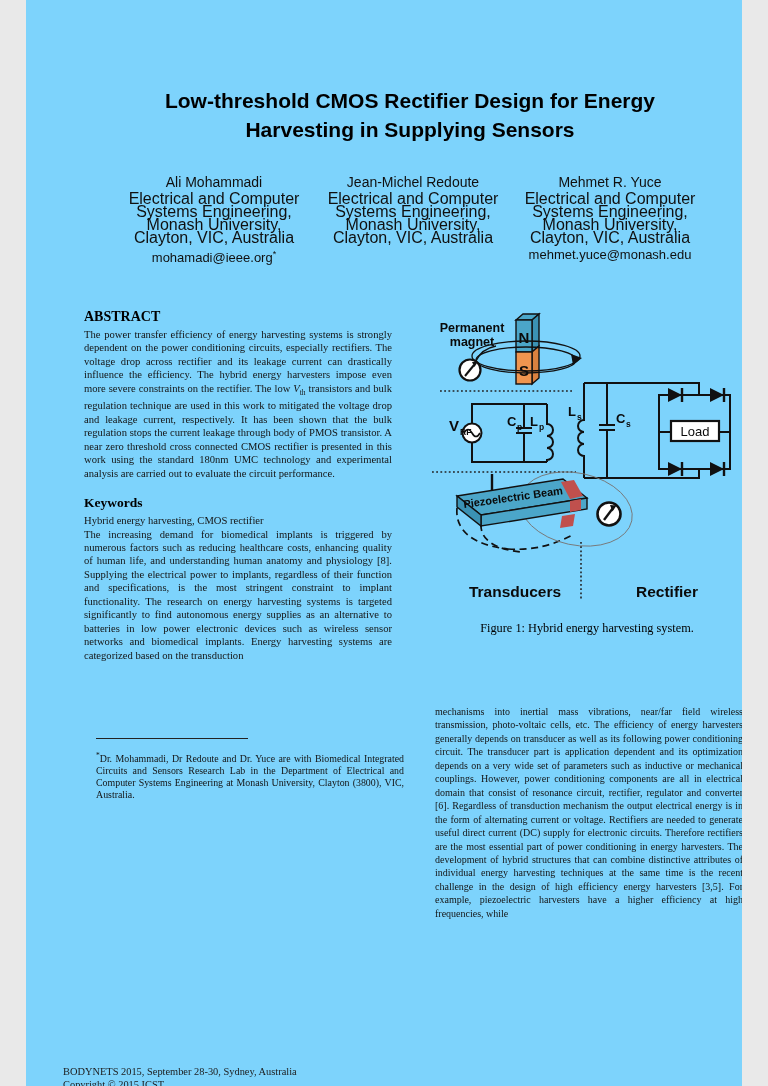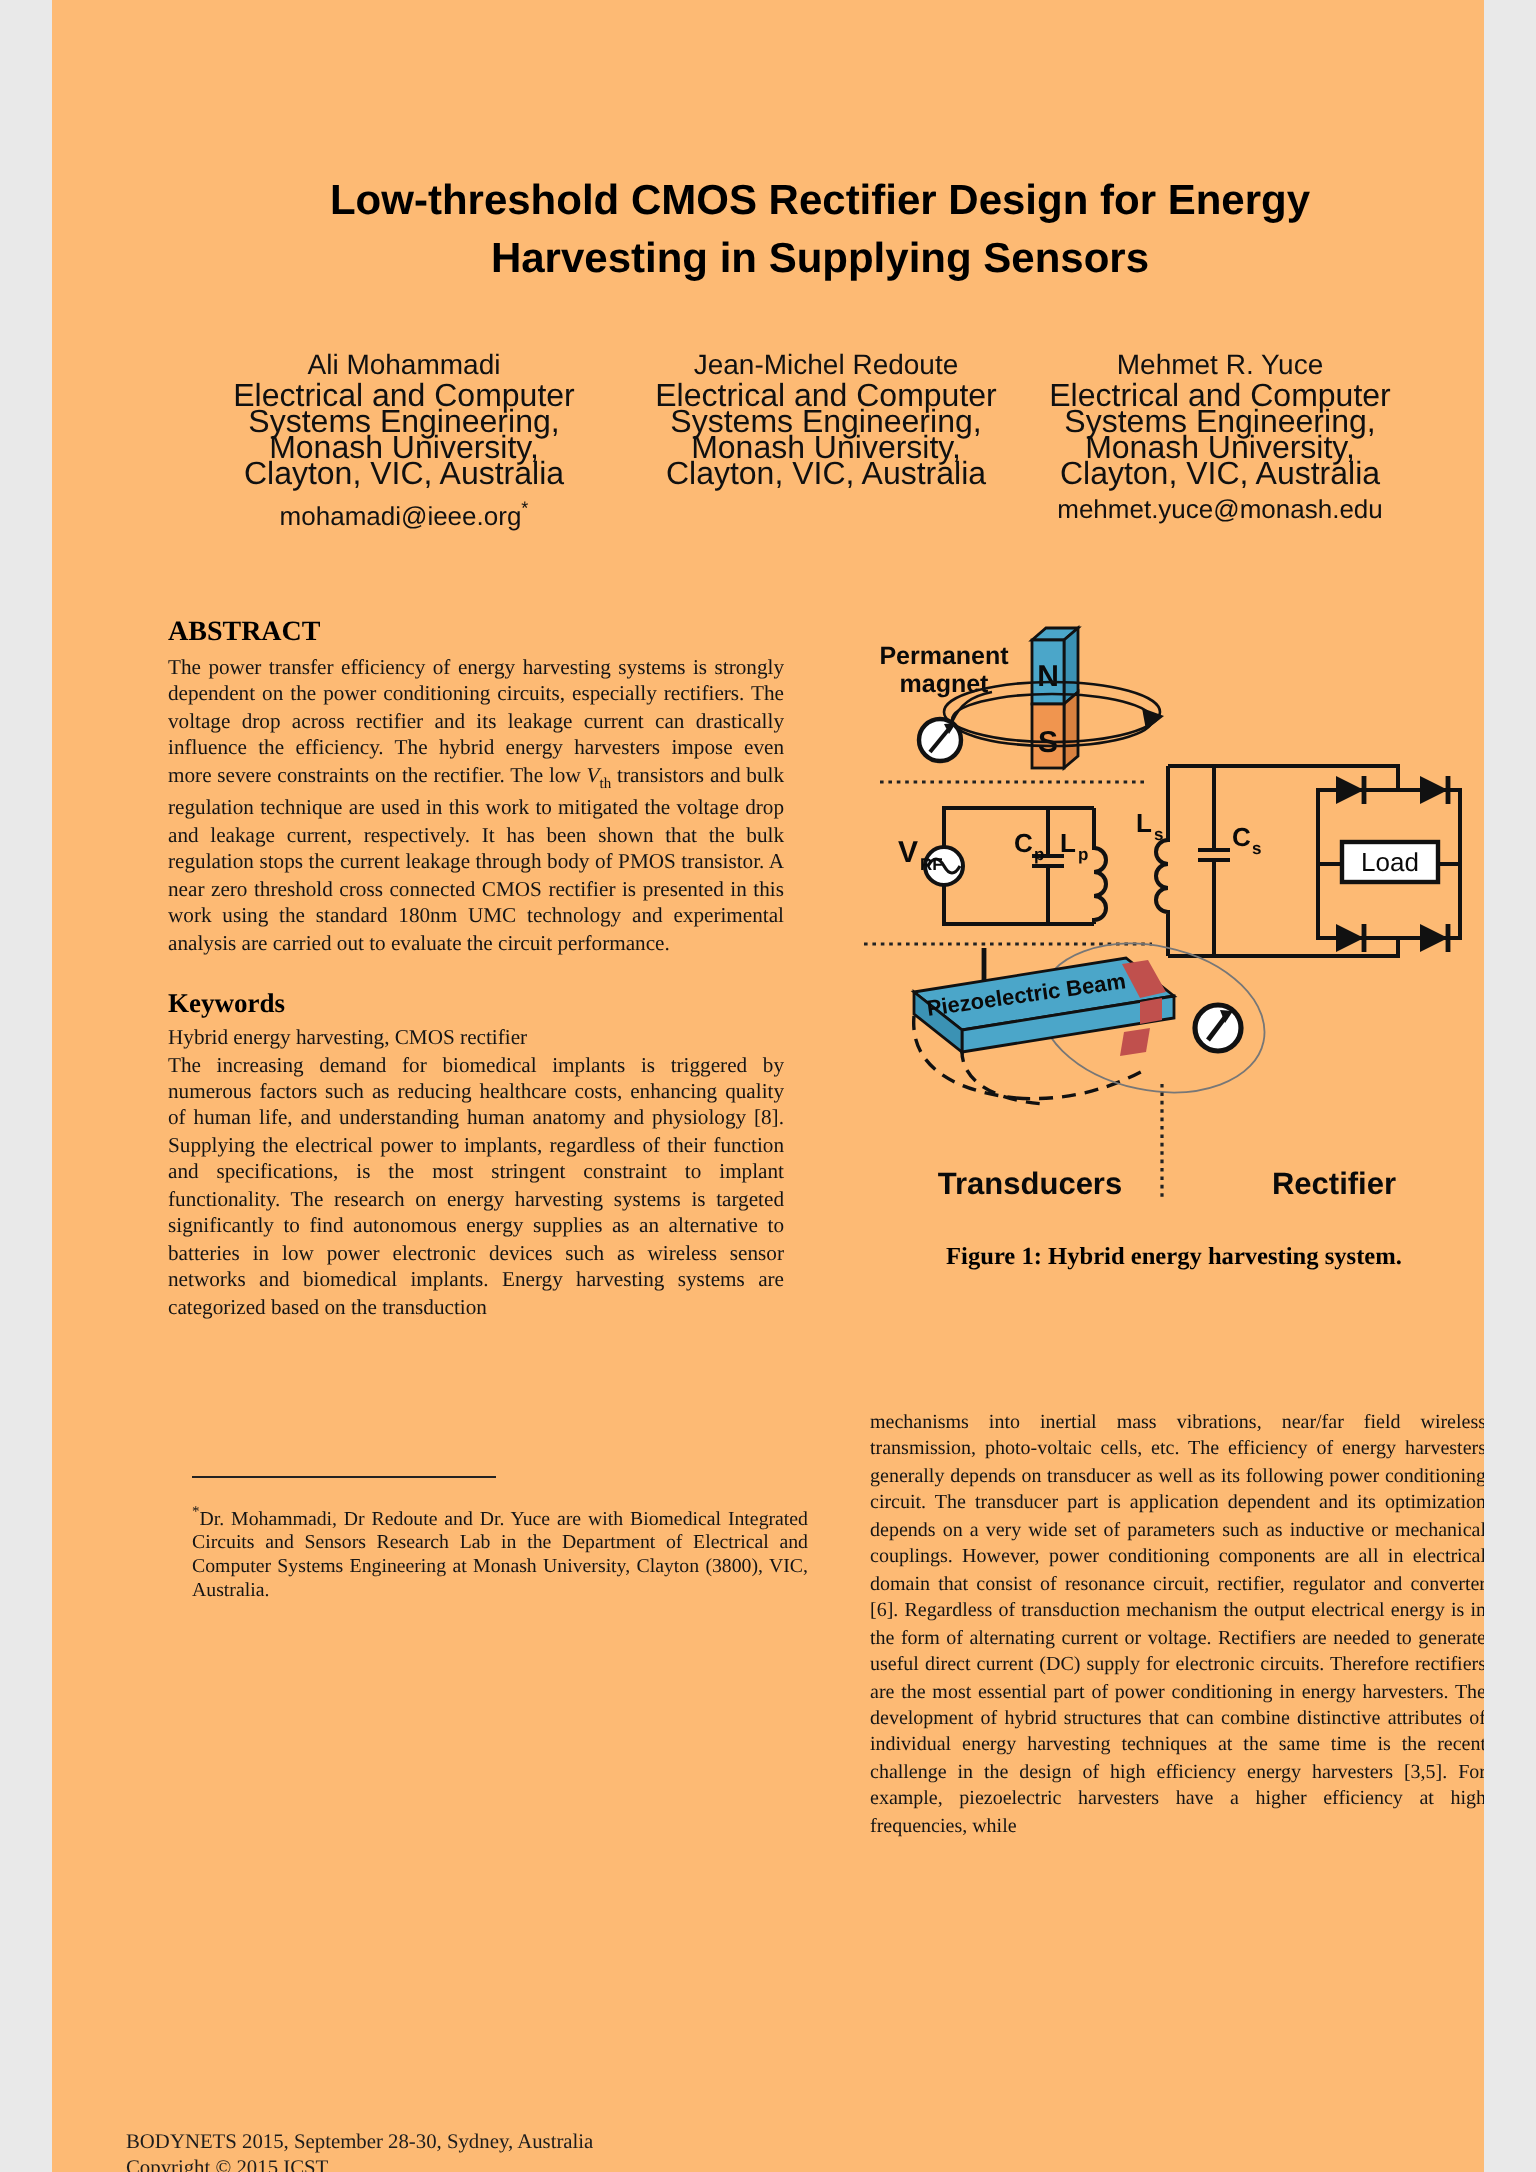--- a/index.html
+++ b/index.html
@@ -1,33 +1,33 @@
 <!DOCTYPE html>
 <html lang="en"><head>
 <meta charset="utf-8">
 <style>
   html,body { margin:0; padding:0; background:#e9e9e9; }
   .page {
     position:relative; width:716px; height:1086px; margin:0 auto;
-    background:#fdba74; color:#141414; overflow:hidden;
+    background:#7dd3fc; color:#141414; overflow:hidden;
     font-family:"Liberation Serif","DejaVu Serif",serif;
   }
   .sans { font-family:"Liberation Sans","DejaVu Sans",sans-serif; }
 
   .title {
     position:absolute; top:86px; left:0; width:768px; text-align:center;
     font-family:"Liberation Sans","DejaVu Sans",sans-serif;
     font-weight:bold; font-size:21px; line-height:29px; color:#000;
   }
 
   .author-col {
     position:absolute; top:174px; width:200px; text-align:center;
     font-family:"Liberation Sans","DejaVu Sans",sans-serif; color:#101010;
   }
-  .author-col.c1 { left:76px; }
+  .author-col.c1 { left:88px; }
   .author-col.c2 { left:287px; }
   .author-col.c3 { left:484px; }
   .author-name { font-size:14px; line-height:17px; margin-bottom:2px; }
   .affil-line { font-size:16px; line-height:12.9px; }
   .email { font-size:13px; line-height:15.5px; margin-top:2px; white-space:nowrap; }
   .email sup { font-size:9px; }
 
   .col-left {
     position:absolute; left:58px; top:308px; width:308px;
     font-size:10.6px; line-height:13.45px; text-align:justify;
@@ -43,21 +43,21 @@
   .footnote-rule { position:absolute; left:70px; top:738px; width:152px; border-top:1.2px solid #222; height:0; }
   .footnote {
     position:absolute; left:70px; top:750px; width:308px;
     font-size:9.9px; line-height:11.9px; text-align:justify;
   }
   .footnote sup { font-size:7.5px; }
 
   .fig-svg { position:absolute; left:398px; top:312px; }
   .fig-caption {
     position:absolute; left:405px; top:621px; width:312px; text-align:center;
-    font-weight:bold; font-size:12.3px; color:#000;
+    font-weight:normal; font-size:12.3px; color:#000;
   }
   .col-right {
     position:absolute; left:409px; top:657px; width:308px;
     font-size:10px; line-height:13.45px; text-align:justify;margin-top:48px;
   }
 
   .footer {
     position:absolute; left:37px; top:1065px;
     font-size:10.4px; line-height:13.2px; color:#1c1c1c;
   }

